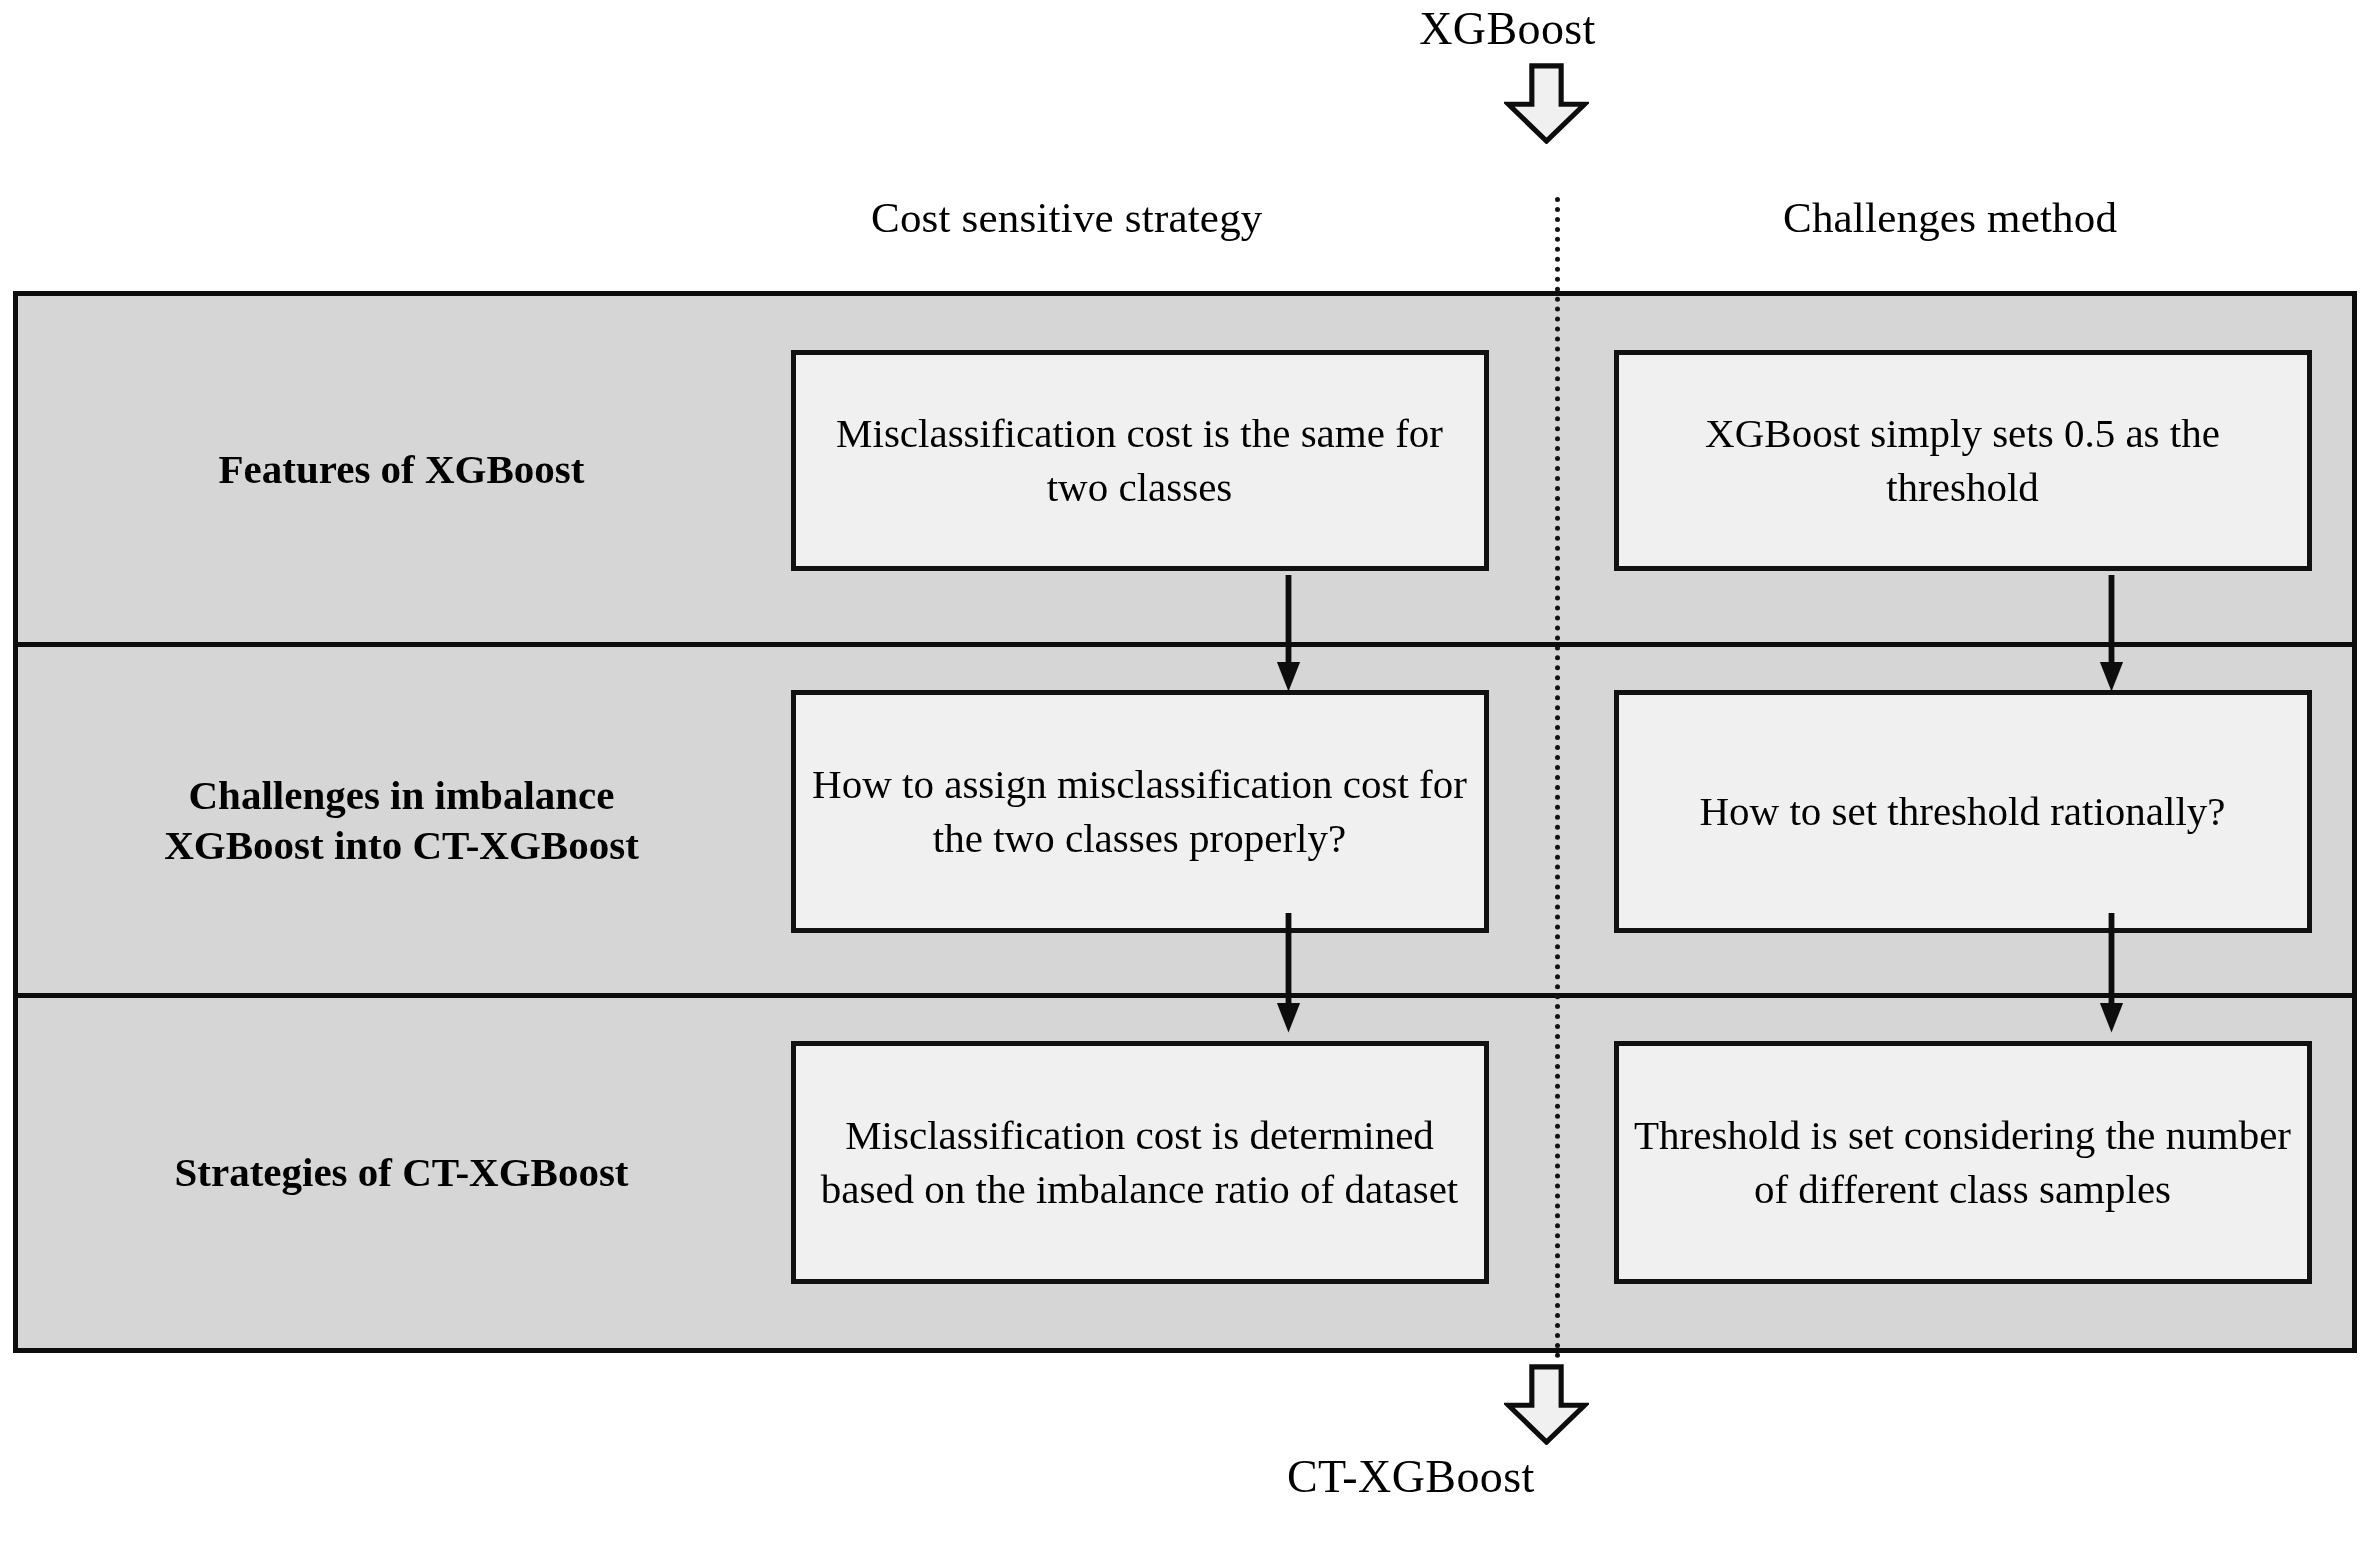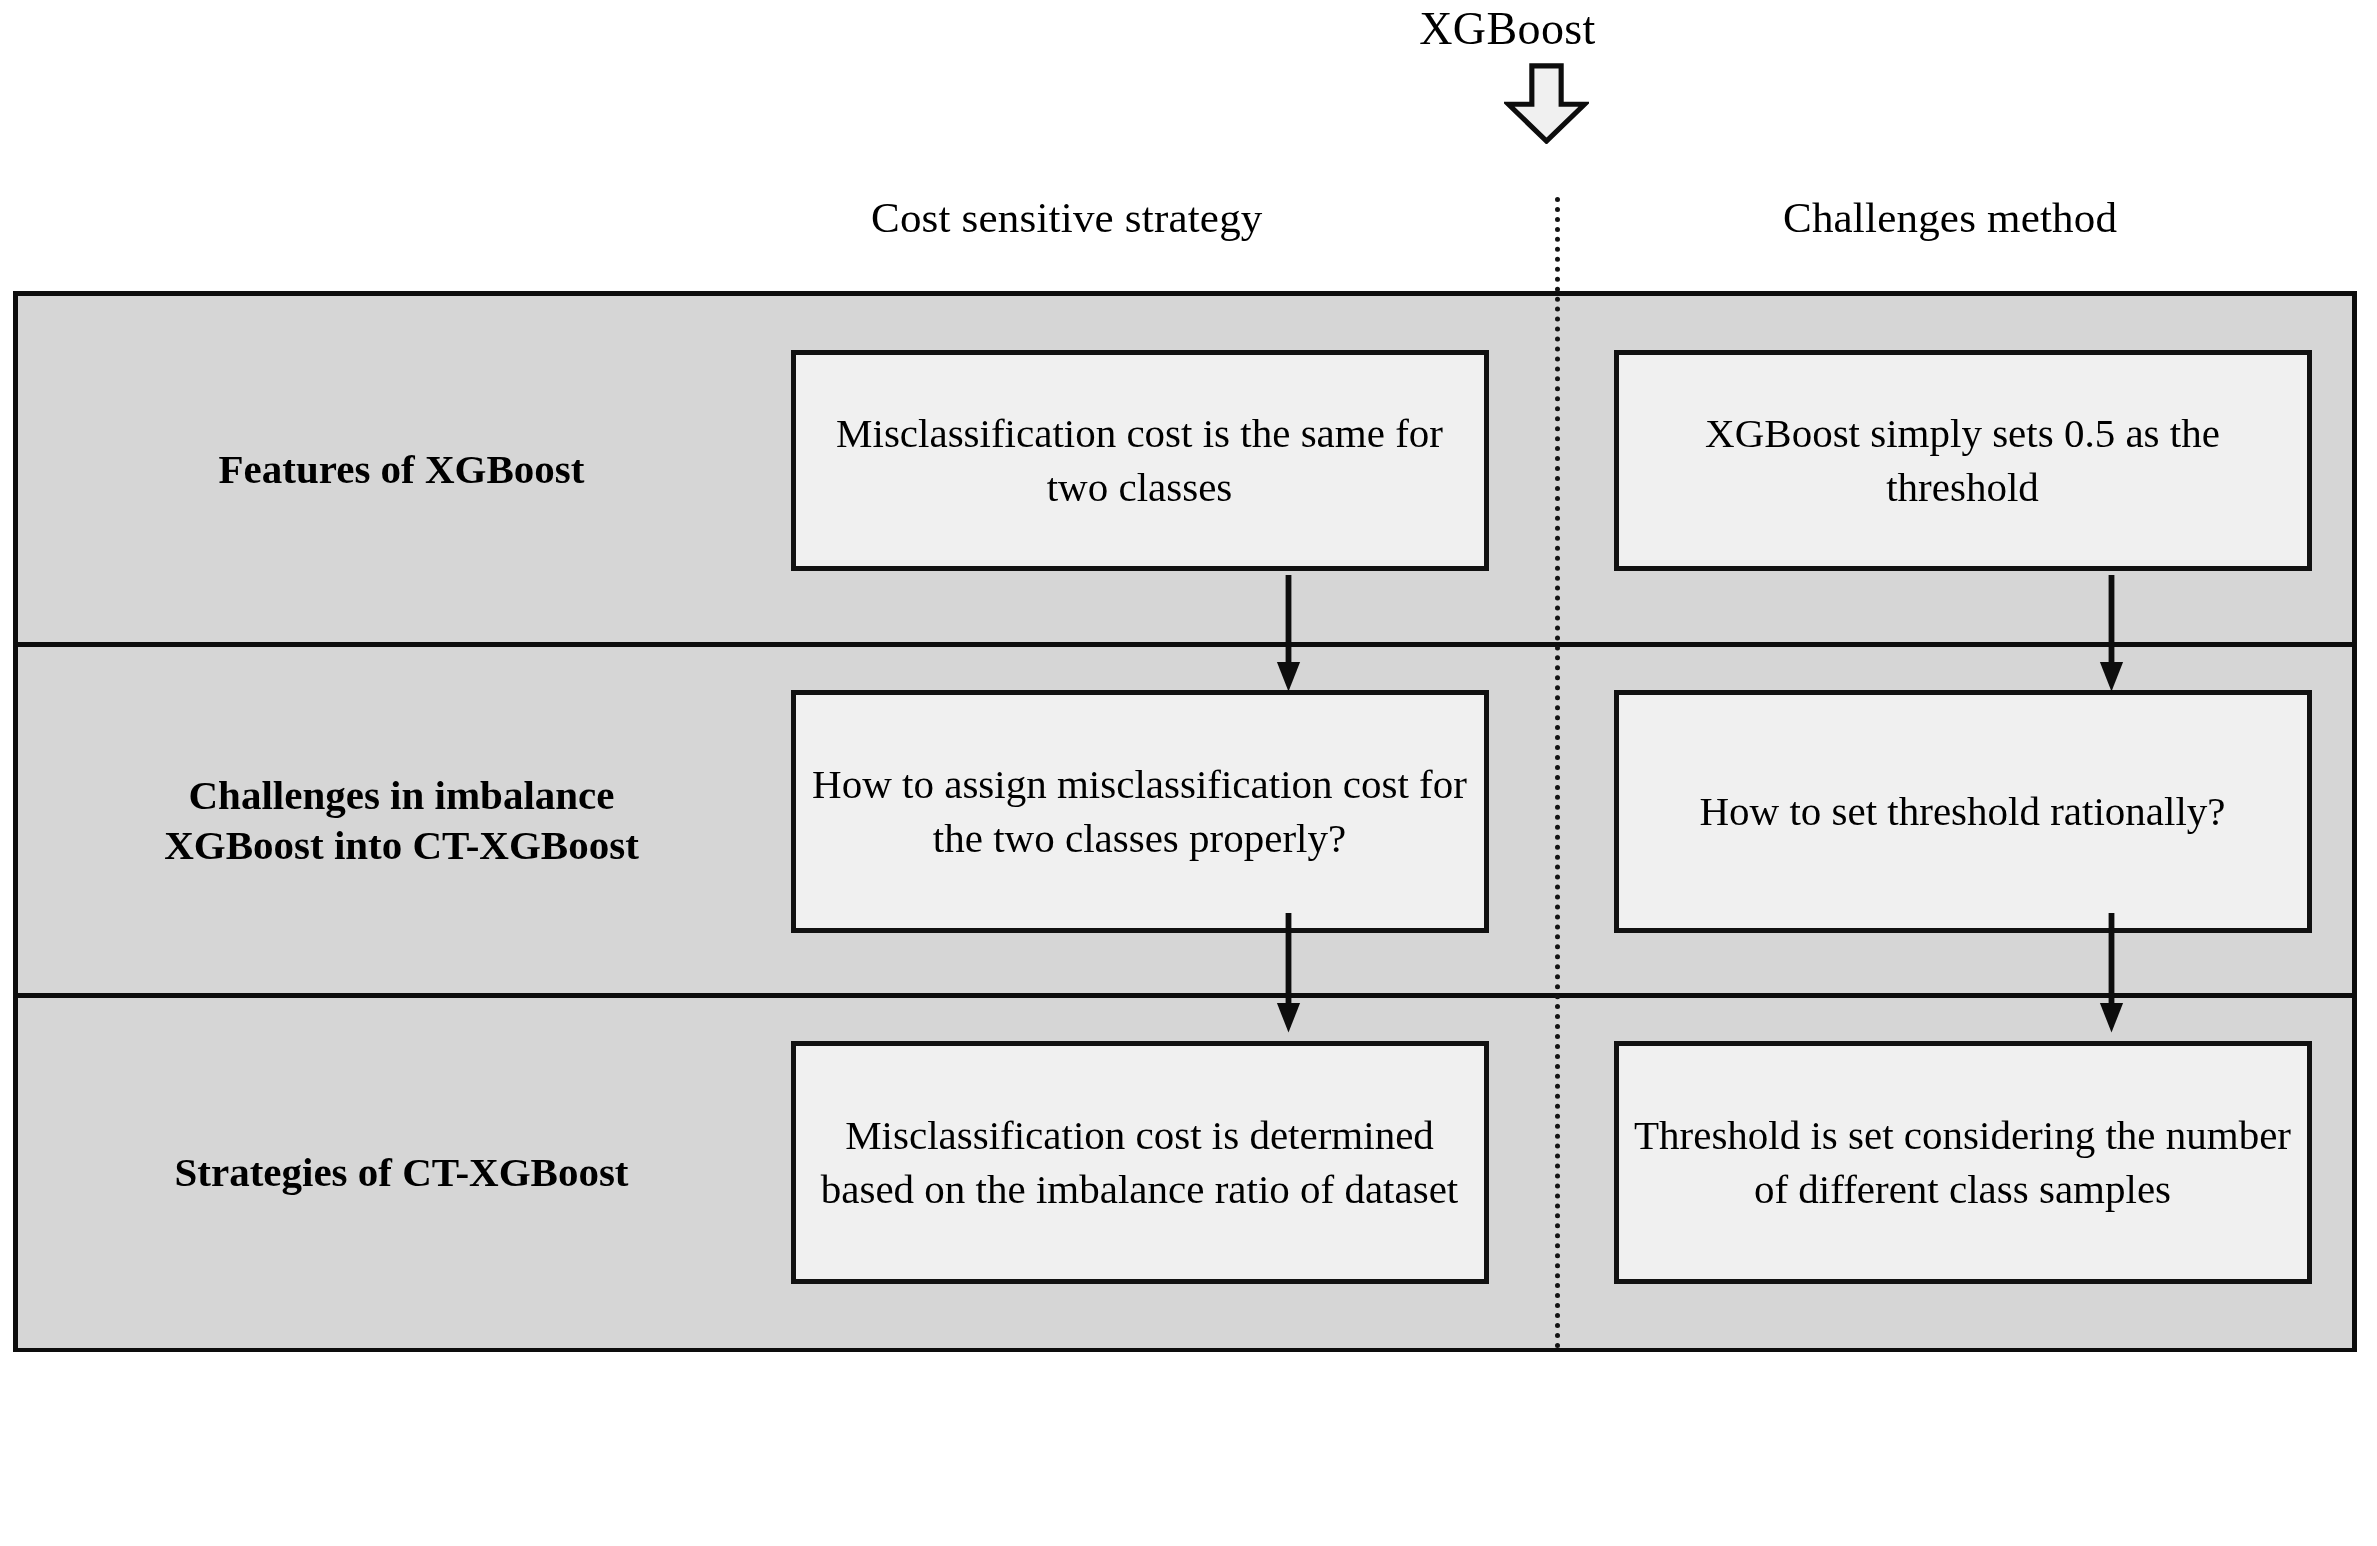--- a/index.html
+++ b/index.html
@@ -7,42 +7,42 @@
     padding: 0;
     background: #ffffff;
   }
   body {
     font-family: "Liberation Serif", "DejaVu Serif", serif;
     color: #000000;
   }
   #page {
     position: relative;
     width: 2377px;
-    height: 1352px;
+    height: 1546px;
     background: #ffffff;
     overflow: hidden;
   }
 
   
   .top-label {
     position: absolute;
     left: 1287px;
     top: 4.4px;
     width: 441px;
     text-align: center;
     font-size: 46px;
     line-height: 1.1;
     letter-spacing: 0.4px;
   }
   .bottom-label {
     position: absolute;
     left: 1287px;
     top: 1452px;
     width: 441px;
-    text-align: center;
+    text-align: left;
     font-size: 46px;
     line-height: 1.1;
     letter-spacing: 0.4px;
   }
 
   
   .block-arrow {
     position: absolute;
     width: 85px;
     height: 81px;

